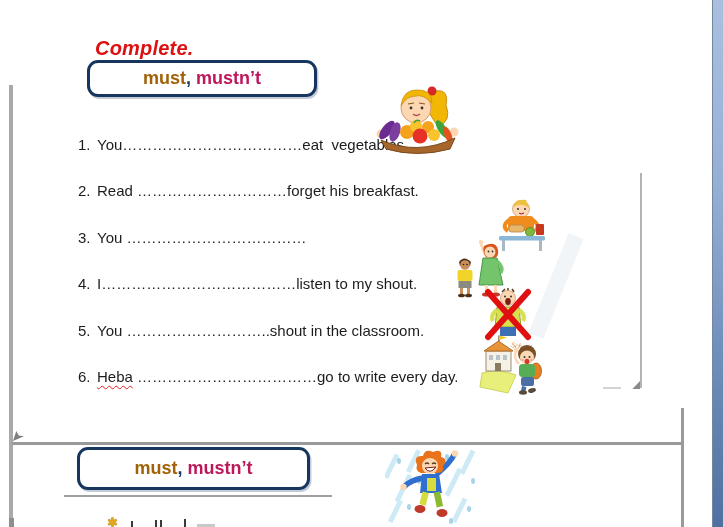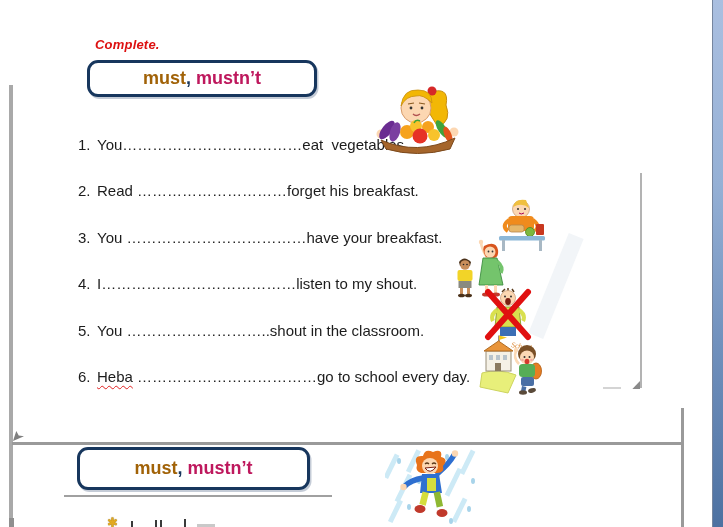--- a/index.html
+++ b/index.html
@@ -19,21 +19,21 @@
   .underbox-line{position:absolute;left:64px;top:495px;width:268px;height:2px;background:#a0a0a0;}
   .handle-arrow{position:absolute;left:13px;top:431px;width:11px;height:10px;background:#5f5f5f;
                 clip-path:polygon(0 100%, 100% 52%, 52% 45%, 30% 0);opacity:.8;}
   .blue-strip{position:absolute;left:712px;top:0;width:11px;height:527px;
               background:linear-gradient(180deg,#aabfe0 0%,#95b0d5 35%,#7191bd 65%,#4d71a1 100%);
               border-left:1px solid #76869f;}
   .faint-streak{position:absolute;left:548px;top:232px;width:16px;height:108px;background:#f2f5f8;
                 transform:rotate(22deg);}
 
   
-  .sec-title{position:absolute;font-size:13px;font-weight:bold;font-style:italic;
+  .sec-title{position:absolute;font-size:20px;font-weight:bold;font-style:italic;
              color:#dd1111;letter-spacing:.2px;}
   #title1{left:95px;top:37px;}
   #title2{left:95px;top:426px;}
 
   
   .word-box{position:absolute;border:3px solid #17365d;border-radius:11px;background:#fff;
             display:flex;align-items:center;justify-content:center;
             font-weight:bold;font-size:18px;box-shadow:1.5px 2px 0 rgba(90,110,140,.35);}
   #box1{left:87px;top:60px;width:224px;height:31px;}
   #box2{left:77px;top:447px;width:227px;height:37px;}
@@ -87,30 +87,30 @@
       <span class="w-blue">mustn’t</span>
   </div>
 
   <div class="row" style="top:136px">
     <span class="num">1.</span><span>You</span><span>………………………………</span><span>eat  vegetables.</span>
   </div>
   <div class="row" style="top:182px">
     <span class="num">2.</span><span>Read </span><span>…………………………</span><span>forget his breakfast.</span>
   </div>
   <div class="row" style="top:229px">
-    <span class="num">3.</span><span>You </span><span>………………………………</span><span>have your breakfast.</span>
+    <span class="num">3.</span><span>You </span><span>………………………………</span>
   </div>
   <div class="row" style="top:275px">
     <span class="num">4.</span><span>I</span><span>…………………………………</span><span>listen to my shout.</span>
   </div>
   <div class="row" style="top:322px">
     <span class="num">5.</span><span>You </span><span>………………………..</span><span>shout in the classroom.</span>
   </div>
   <div class="row" style="top:368px">
-    <span class="num">6.</span><span class="wavy">Heba</span><span> ………………………………</span><span>go to school every day.</span>
+    <span class="num">6.</span><span class="wavy">Heba</span><span> ………………………………</span><span>go to write every day.</span>
   </div>
 
 
   <div class="word-box" id="box2">
     <span class="w-green">must</span>
       <span class="w-navy">,</span>
       <span class="w-blue">mustn’t</span>
   </div>
 
   <svg class="art" id="art-veg" viewBox="0 0 95 72">

